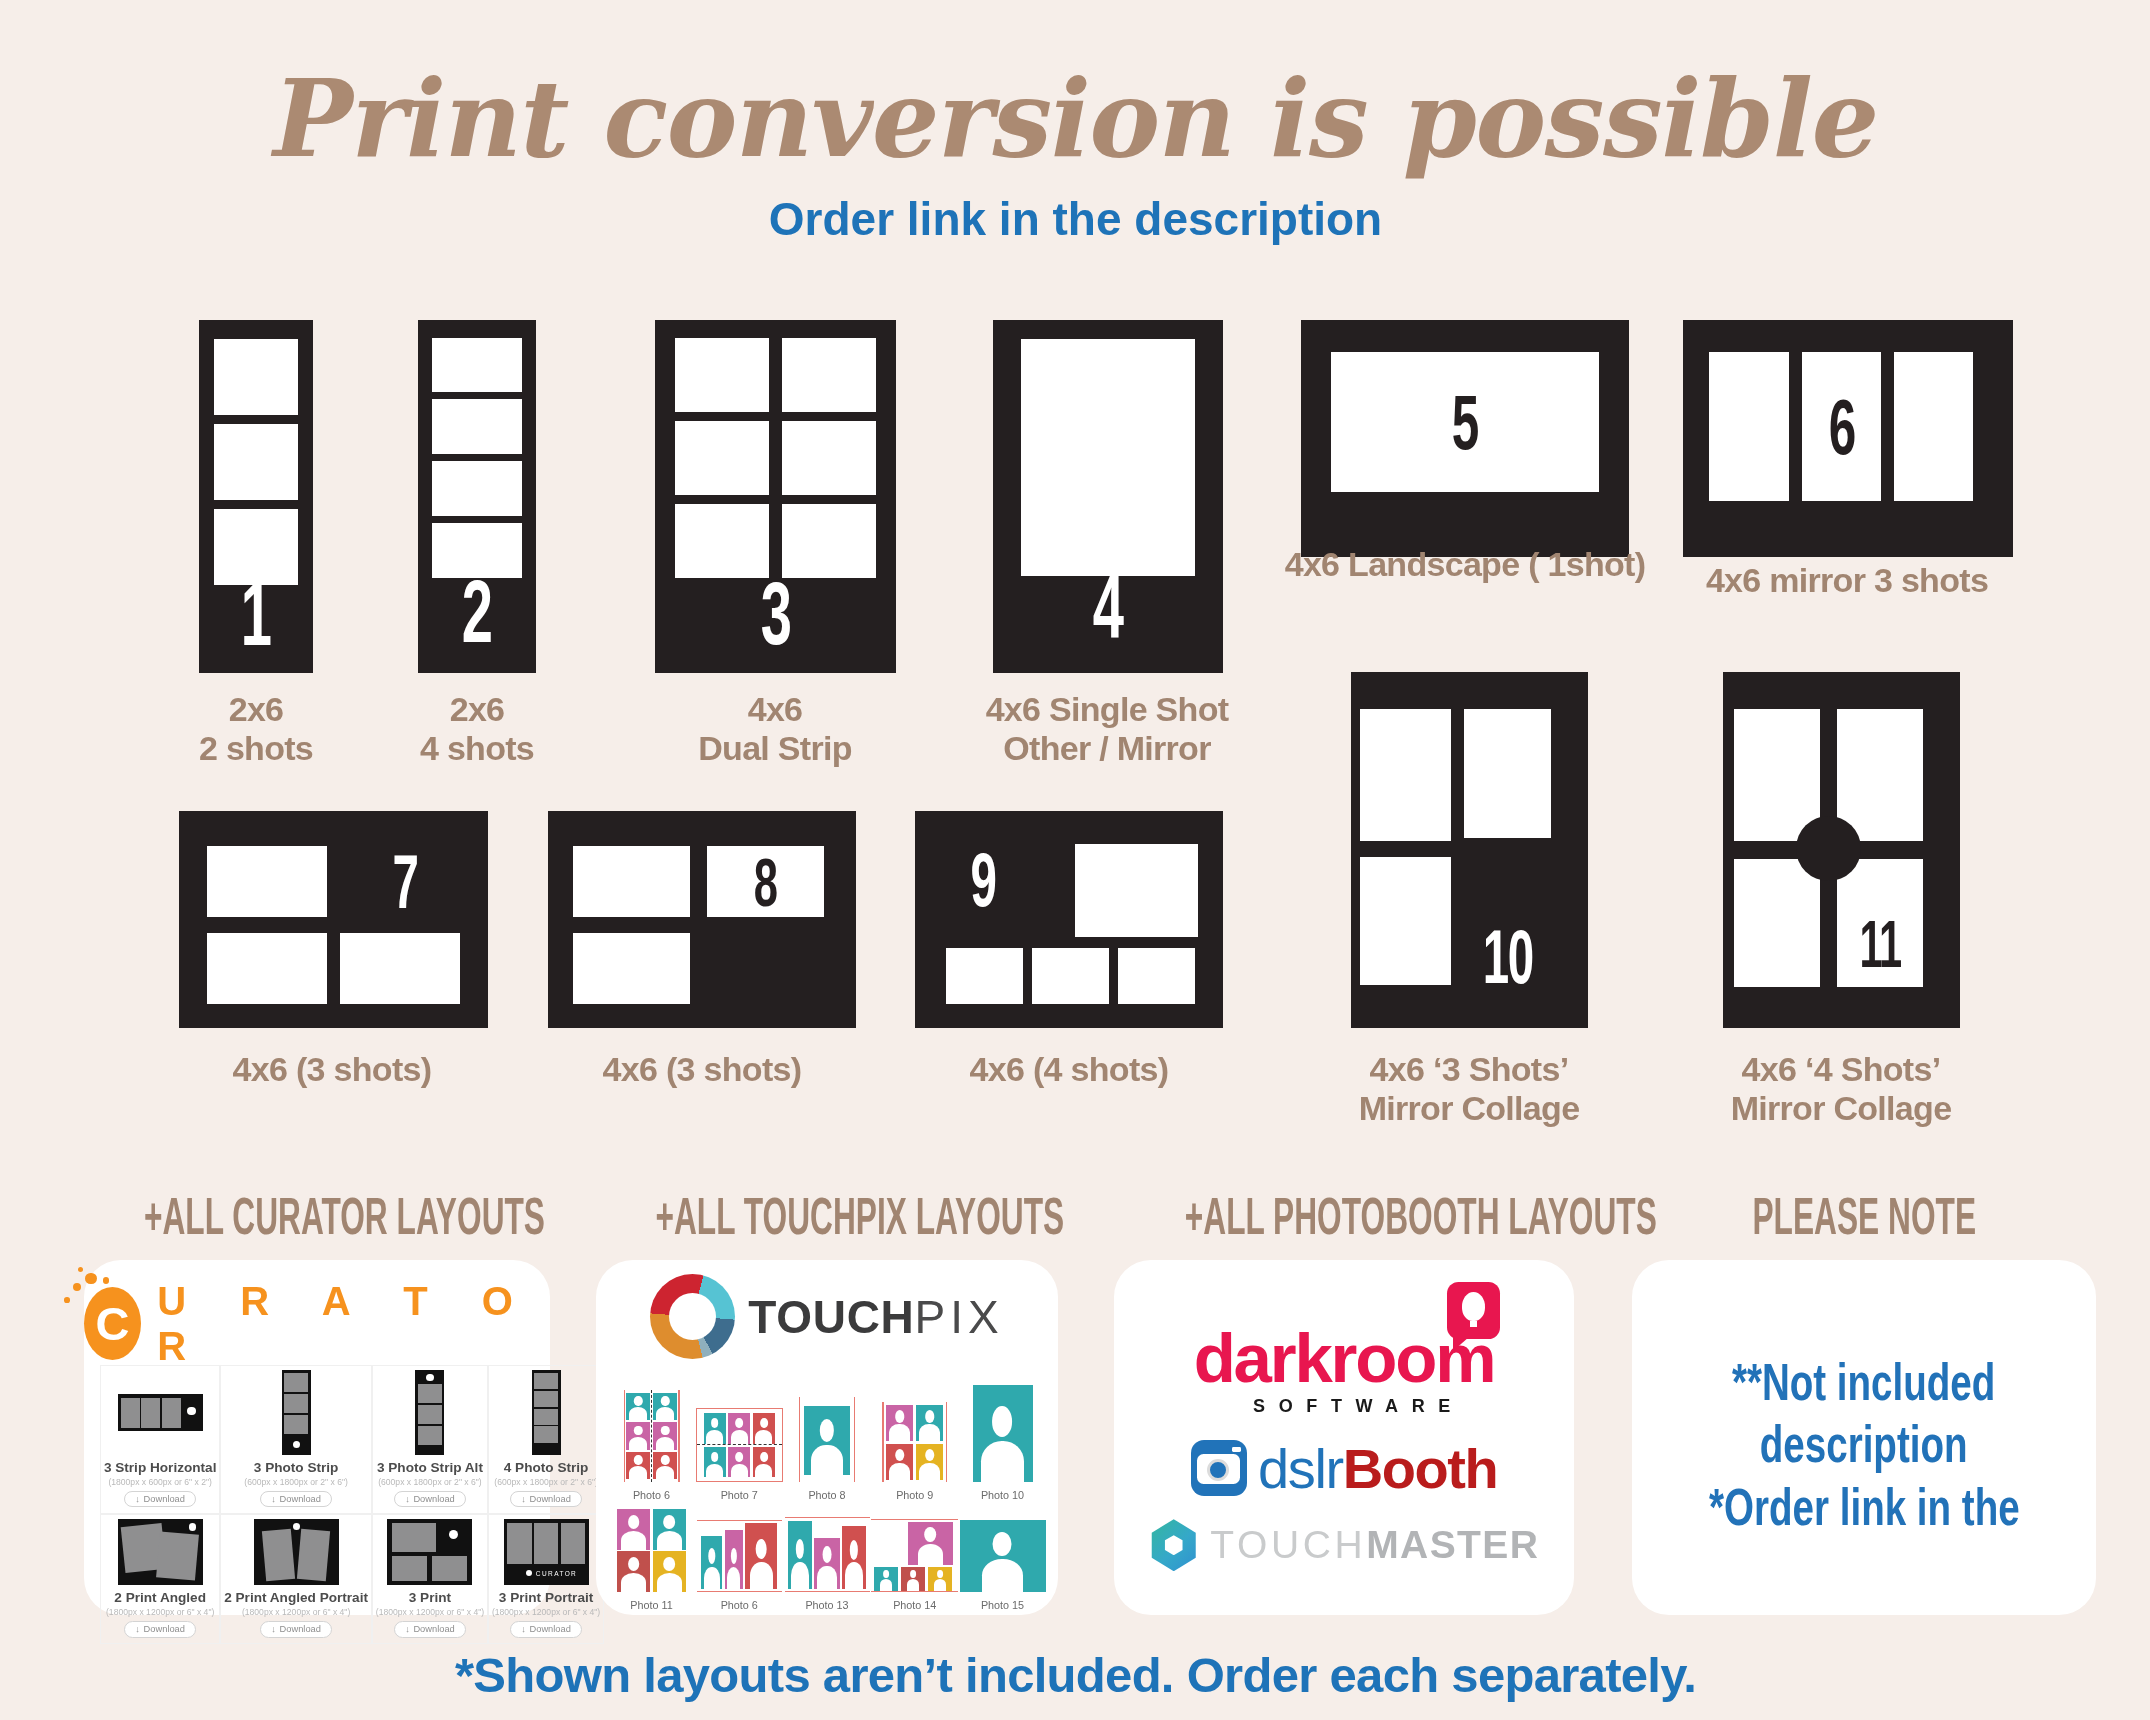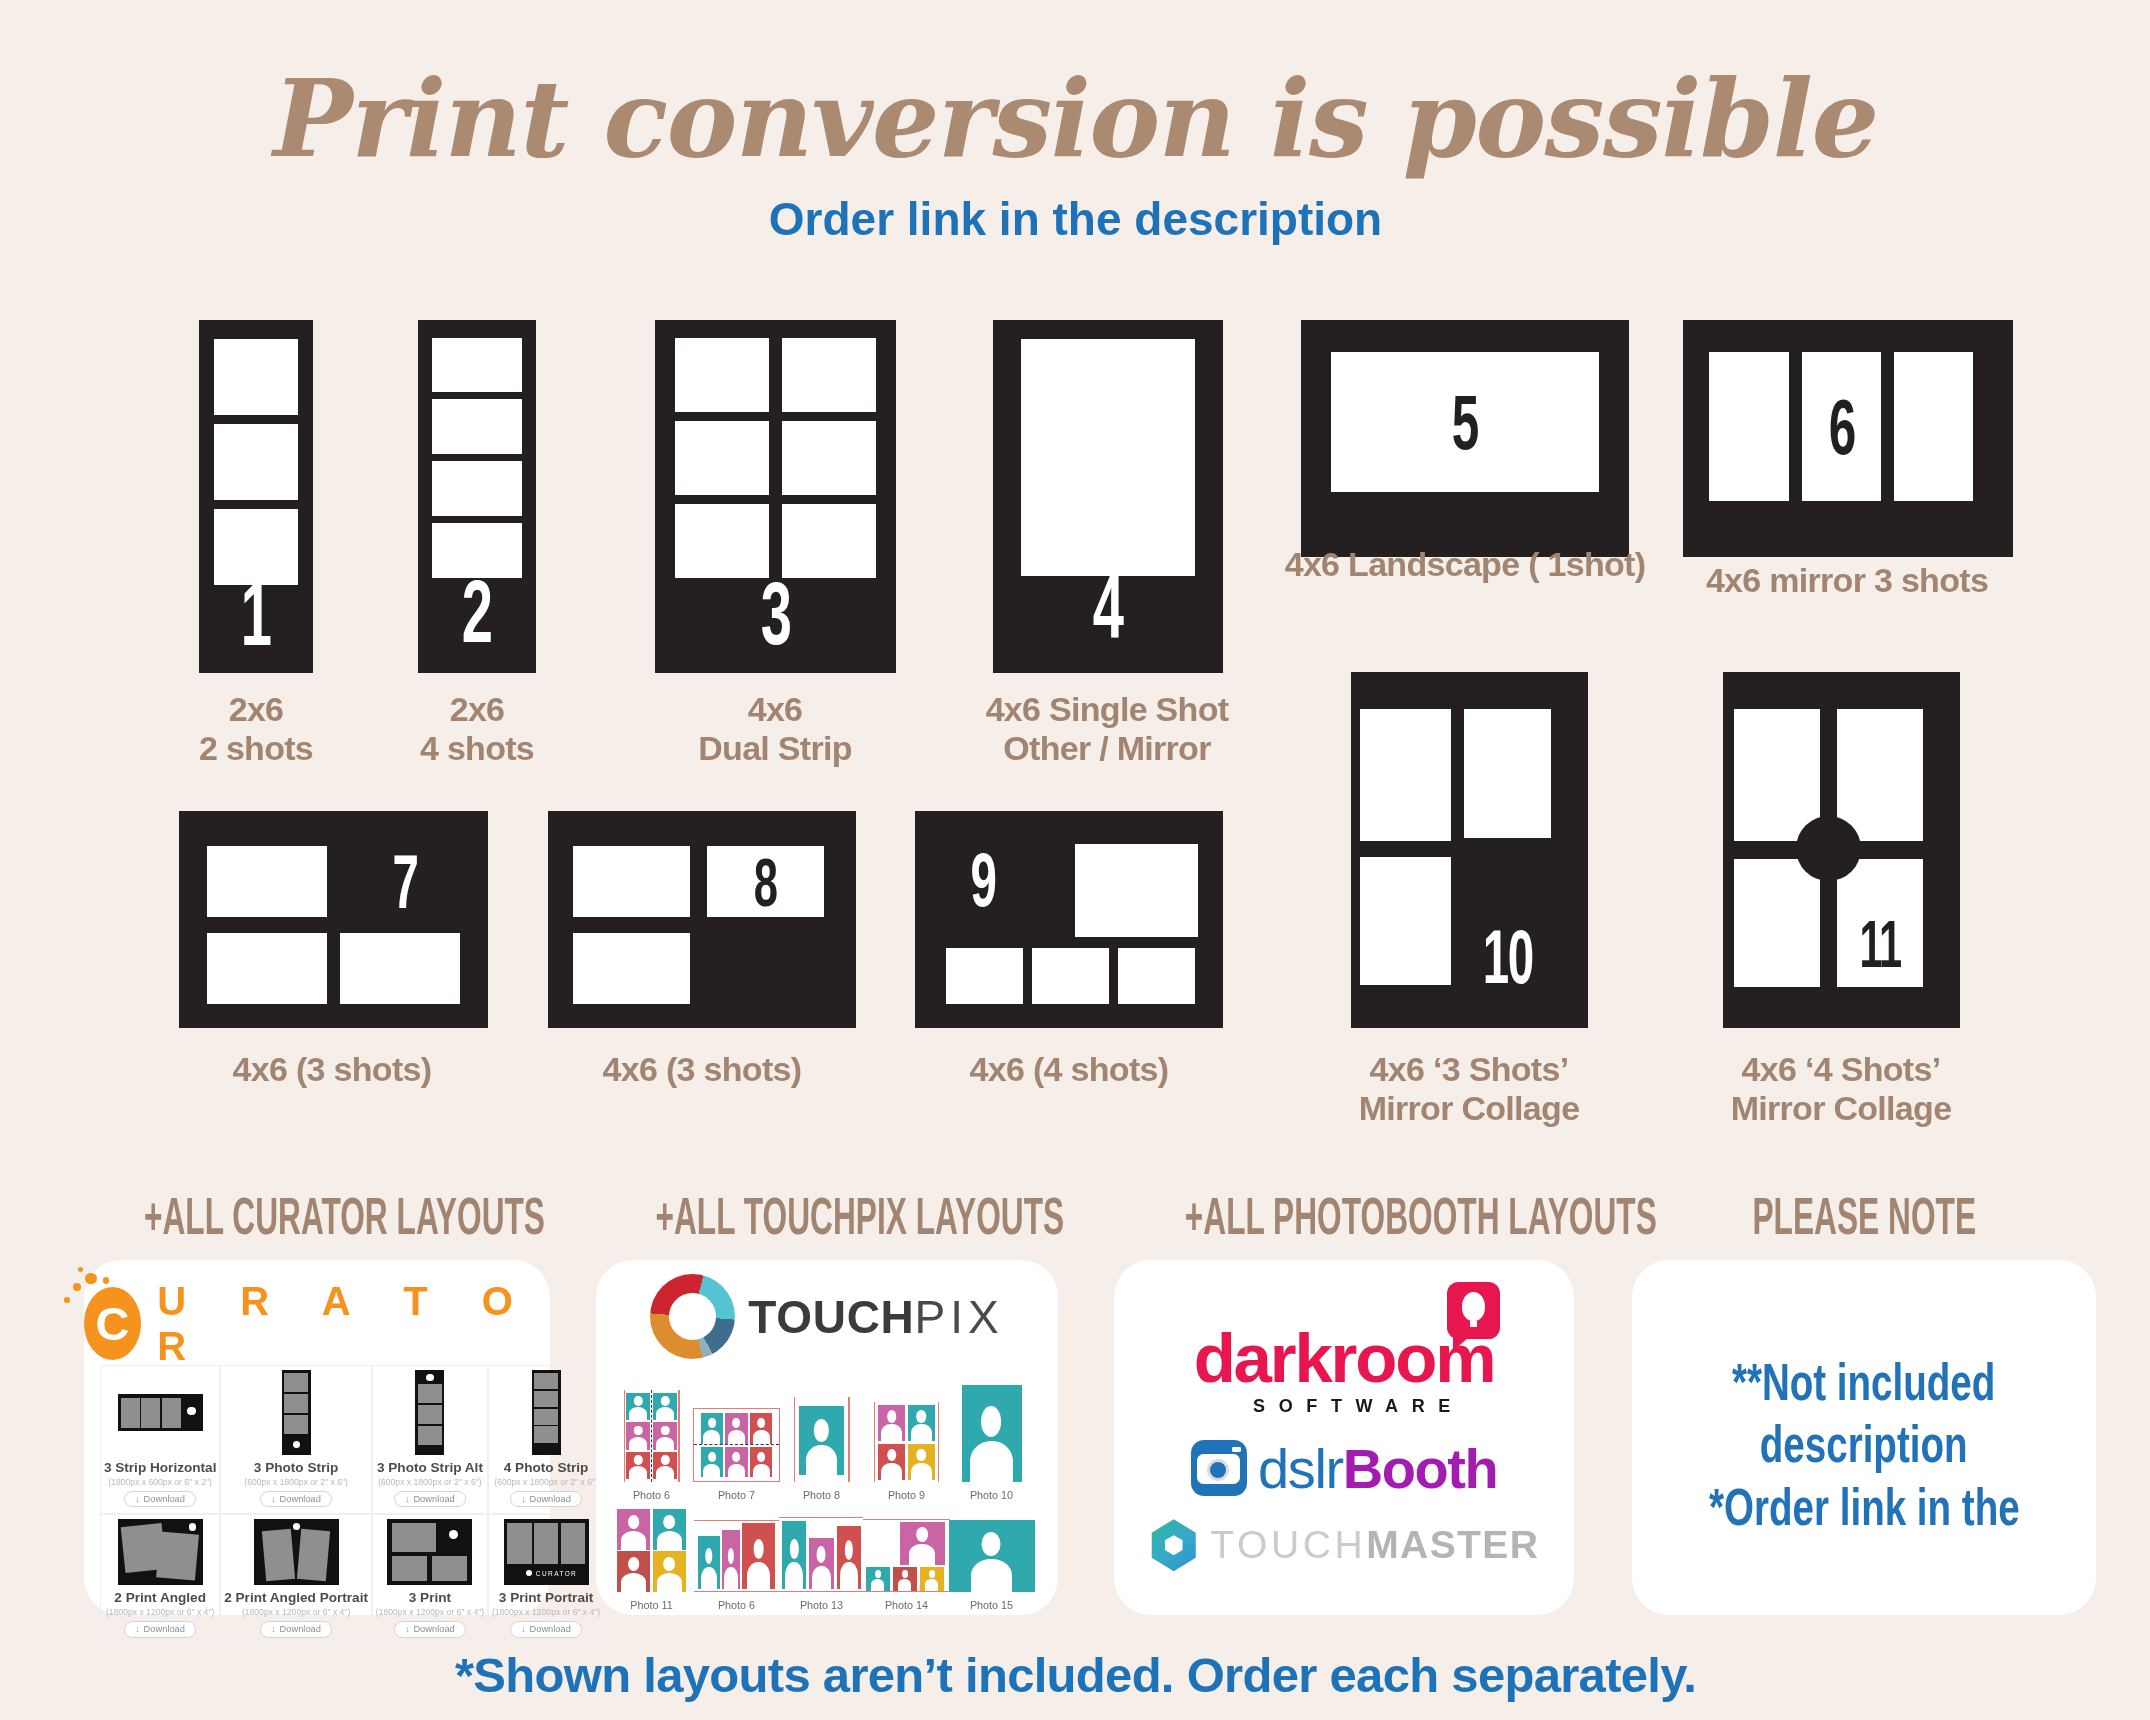--- a/index.html
+++ b/index.html
@@ -47,21 +47,21 @@
   .gb{position:absolute;background:#8f8f90;}
   .wdot{position:absolute;background:#fff;border-radius:50%;}
   .tinytxt{position:absolute;color:#fff;font-size:6.5px;letter-spacing:1.4px;}
   
   .tp-logo{position:absolute;top:14.3px;left:0;width:100%;display:flex;align-items:center;justify-content:center;gap:13px;}
   .ring{position:relative;width:85px;height:85px;border-radius:50%;
         background:conic-gradient(from 15deg,#56c3d3 0 22%,#3e6d8e 22% 38%,#8fb0bd 38% 42%,#de8d2e 42% 72%,#cd2430 72% 100%);}
   .ring::after{content:"";position:absolute;left:18.6px;top:18.6px;width:47px;height:47px;border-radius:50%;background:#fff;}
   .tp-bold{font-size:46px;font-weight:bold;color:#3b3b3c;letter-spacing:0.7px;}
   .tp-light{font-size:46px;font-weight:normal;color:#4a4a4b;letter-spacing:5px;}
-  .tp-grid{position:absolute;left:13px;right:13px;top:122px;display:flex;justify-content:flex-start;}
+  .tp-grid{position:absolute;left:13px;right:13px;top:122px;display:flex;justify-content:space-between;}
   .tp-cell{width:85px;display:flex;flex-direction:column;align-items:center;}
   .tp-art{height:102px;display:flex;align-items:flex-end;justify-content:center;}
   .tp-lab{font-size:10.8px;color:#6b6b6b;margin-top:7.2px;white-space:nowrap;}
   .tile{position:relative;overflow:hidden;}
   .psn{position:absolute;}
   .psn::before{content:"";position:absolute;top:0;left:50%;transform:translateX(-50%);
                width:46%;height:40%;background:#fff;border-radius:50%;}
   .psn::after{content:"";position:absolute;bottom:-2%;left:0;width:100%;height:56%;
               background:#fff;border-radius:48% 48% 0 0;}
   .redline{position:absolute;background:#e87b72;}
@@ -80,21 +80,21 @@
   .bulb{position:absolute;left:15px;top:10px;width:23px;height:29px;background:#fff;
         border-radius:50% 50% 46% 46%;}
   .bulb::after{content:"";position:absolute;left:8px;bottom:-5.7px;width:7.2px;height:6.5px;background:#fff;}
   .dslr{display:flex;align-items:center;gap:11.5px;}
   .cam{position:relative;width:56px;height:56px;background:#2173b9;border-radius:13px;}
   .cam .body{position:absolute;left:6.5px;top:14.3px;width:43px;height:30px;background:#fff;border-radius:6.5px;}
   .cam .lens{position:absolute;left:16px;top:19.4px;width:16px;height:16px;border-radius:50%;
              background:#2173b9;border:3.6px solid #dcdcdc;}
   .cam .flash{position:absolute;right:5.7px;top:6.5px;width:9.3px;height:5.7px;background:#fff;border-radius:1.4px;}
   .dslr-a{font-size:56px;color:#2173b9;font-weight:normal;letter-spacing:-1.4px;}
-  .dslr-b{font-size:56px;color:#a21caf;font-weight:bold;letter-spacing:-1.4px;}
+  .dslr-b{font-size:56px;color:#b91c1c;font-weight:bold;letter-spacing:-1.4px;}
   .fm{display:flex;align-items:center;gap:11.5px;}
   .fm-icon{position:relative;width:50px;height:52px;
            background:linear-gradient(135deg,#33b79e,#35a8c9 55%,#2f8fd0);
            clip-path:polygon(50% 0,94% 26%,94% 74%,50% 100%,6% 74%,6% 26%);}
   .fm-icon::after{content:"";position:absolute;left:15px;top:16px;width:20px;height:20px;background:#fff;
                   clip-path:polygon(50% 0,94% 26%,94% 74%,50% 100%,6% 74%,6% 26%);}
   .fm-a{font-size:39px;color:#c9cbcc;letter-spacing:3.6px;}
   .fm-b{font-size:39px;color:#b2b4b6;font-weight:bold;letter-spacing:1.4px;}
   
   .note-lines{position:absolute;left:0;top:0;width:100%;height:100%;display:flex;flex-direction:column;

